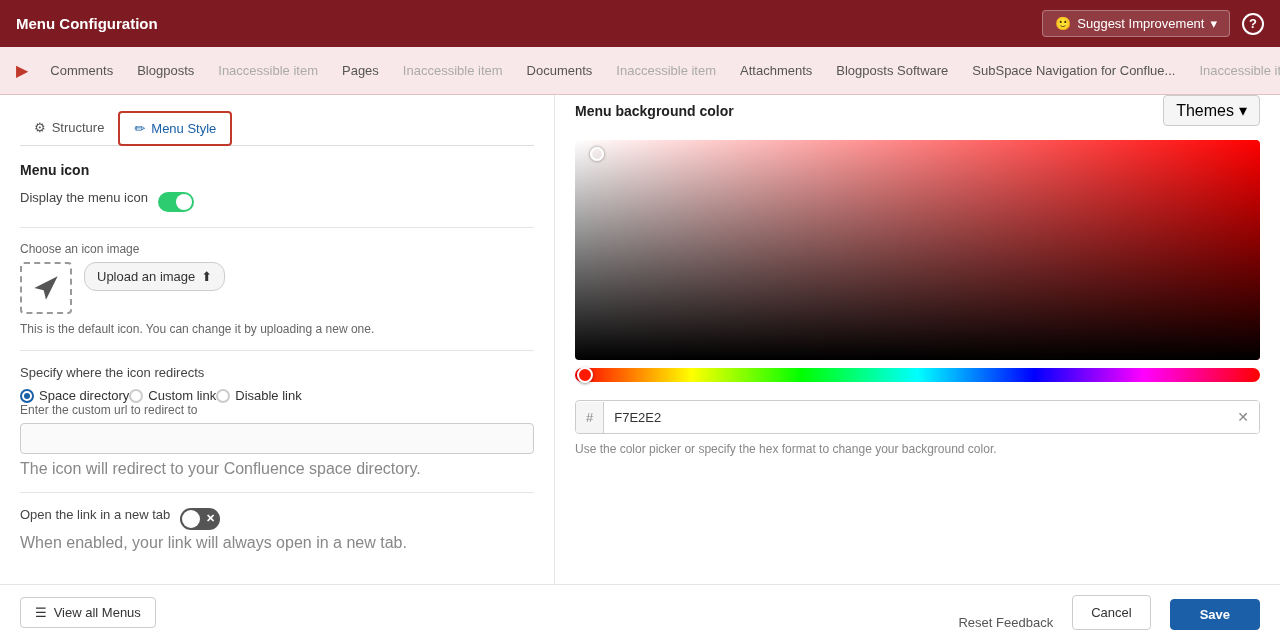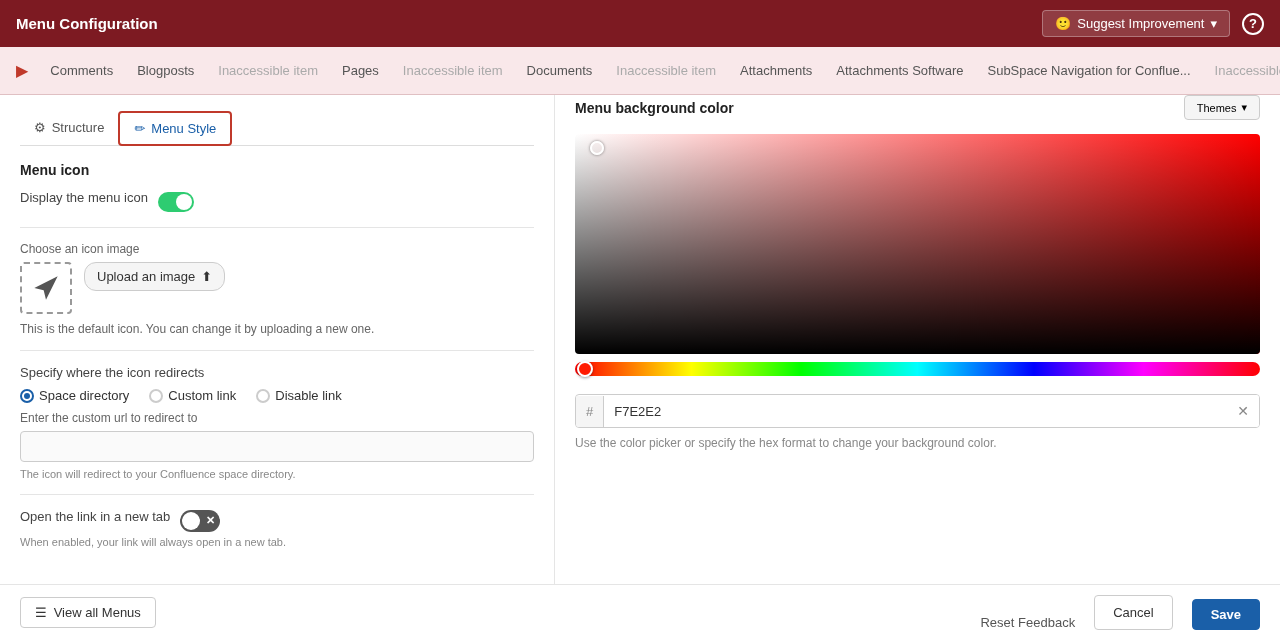--- a/index.html
+++ b/index.html
@@ -175,21 +175,21 @@
       padding: 6px 12px;
       cursor: pointer;
       font-size: 13px;
       display: flex; align-items: center; gap: 6px;
       color: #333;
     }
     .upload-hint { font-size: 11px; color: #888; line-height: 1.5; }
     .default-icon-note { font-size: 12px; color: #666; }
 
     
-    .radio-group { display: flex; align-items: center; gap: 20px; margin-bottom: 8px; text-align: center; }
+    .radio-group { display: flex; align-items: center; margin-bottom: 0; text-align: center; }
     .radio-item { display: flex; align-items: center; gap: 5px; cursor: pointer; font-size: 13px; }
     .radio-dot {
       width: 14px; height: 14px;
       border-radius: 50%;
       border: 2px solid #ccc;
       display: flex; align-items: center; justify-content: center;
     }
     .radio-dot.selected { border-color: #1a5fa8; }
     .radio-dot.selected::after {
       content: '';
@@ -203,41 +203,41 @@
       width: 100%;
       border: 1px solid #ccc;
       border-radius: 4px;
       padding: 7px 10px;
       font-size: 13px;
       color: #333;
       background: #fafafa;
       outline: none;
       margin-bottom: 6px;
     }
-    .input-note { font-size: 11px; color: #888; }
+    .input-note { font-size: 16px; color: #888; }
 
     
     .right-panel {
       flex: 1;
       padding: 0 20px;
     }
     .panel-header {
       display: flex;
       justify-content: space-between;
       align-items: center;
       margin-bottom: 14px;
     }
     .panel-title { font-size: 14px; font-weight: 600; color: #222; }
     .themes-btn {
       background: #f5f5f5;
       border: 1px solid #ccc;
       border-radius: 4px;
       padding: 5px 12px;
       cursor: pointer;
-      font-size: 11px;
+      font-size: 16px;
       display: flex; align-items: center; gap: 5px;
     }
     .color-gradient {
       width: 100%;
       height: 220px;
       border-radius: 4px;
       position: relative;
       overflow: hidden;
       cursor: crosshair;
     }
@@ -341,21 +341,21 @@
       border-radius: 4px;
       padding: 9px 18px;
       cursor: pointer;
       font-size: 13px;
       color: #333;
     }
     .btn-save {
       background: #1a5fa8;
       border: 1px solid #1a5fa8;
       border-radius: 4px;
-      padding: 7px 18px;
+      padding: 7px 29px;
       cursor: pointer;
       font-size: 13px;
       color: #fff;
       font-weight: 600;
     }
     .reset-feedback {
       font-size: 13px;
       color: #555;
       cursor: pointer;
     }
@@ -389,21 +389,21 @@
 <div class="nav-bar">
   <span class="nav-icon">▶</span>
   <span class="nav-item">Comments</span>
   <span class="nav-item">Blogposts</span>
   <span class="nav-item inaccessible">Inaccessible item</span>
   <span class="nav-item">Pages</span>
   <span class="nav-item inaccessible">Inaccessible item</span>
   <span class="nav-item">Documents</span>
   <span class="nav-item inaccessible">Inaccessible item</span>
   <span class="nav-item">Attachments</span>
-  <span class="nav-item">Attachments Software</span>
+  <span class="nav-item">Blogposts Software</span>
   <span class="nav-item">SubSpace Navigation for Conflue...</span>
   <span class="nav-item inaccessible">Inaccessible item</span>
 </div>
 
 <div class="main-content">
   <div class="panels-row">
 
     <div class="left-panel">
       
       <div class="tabs">

